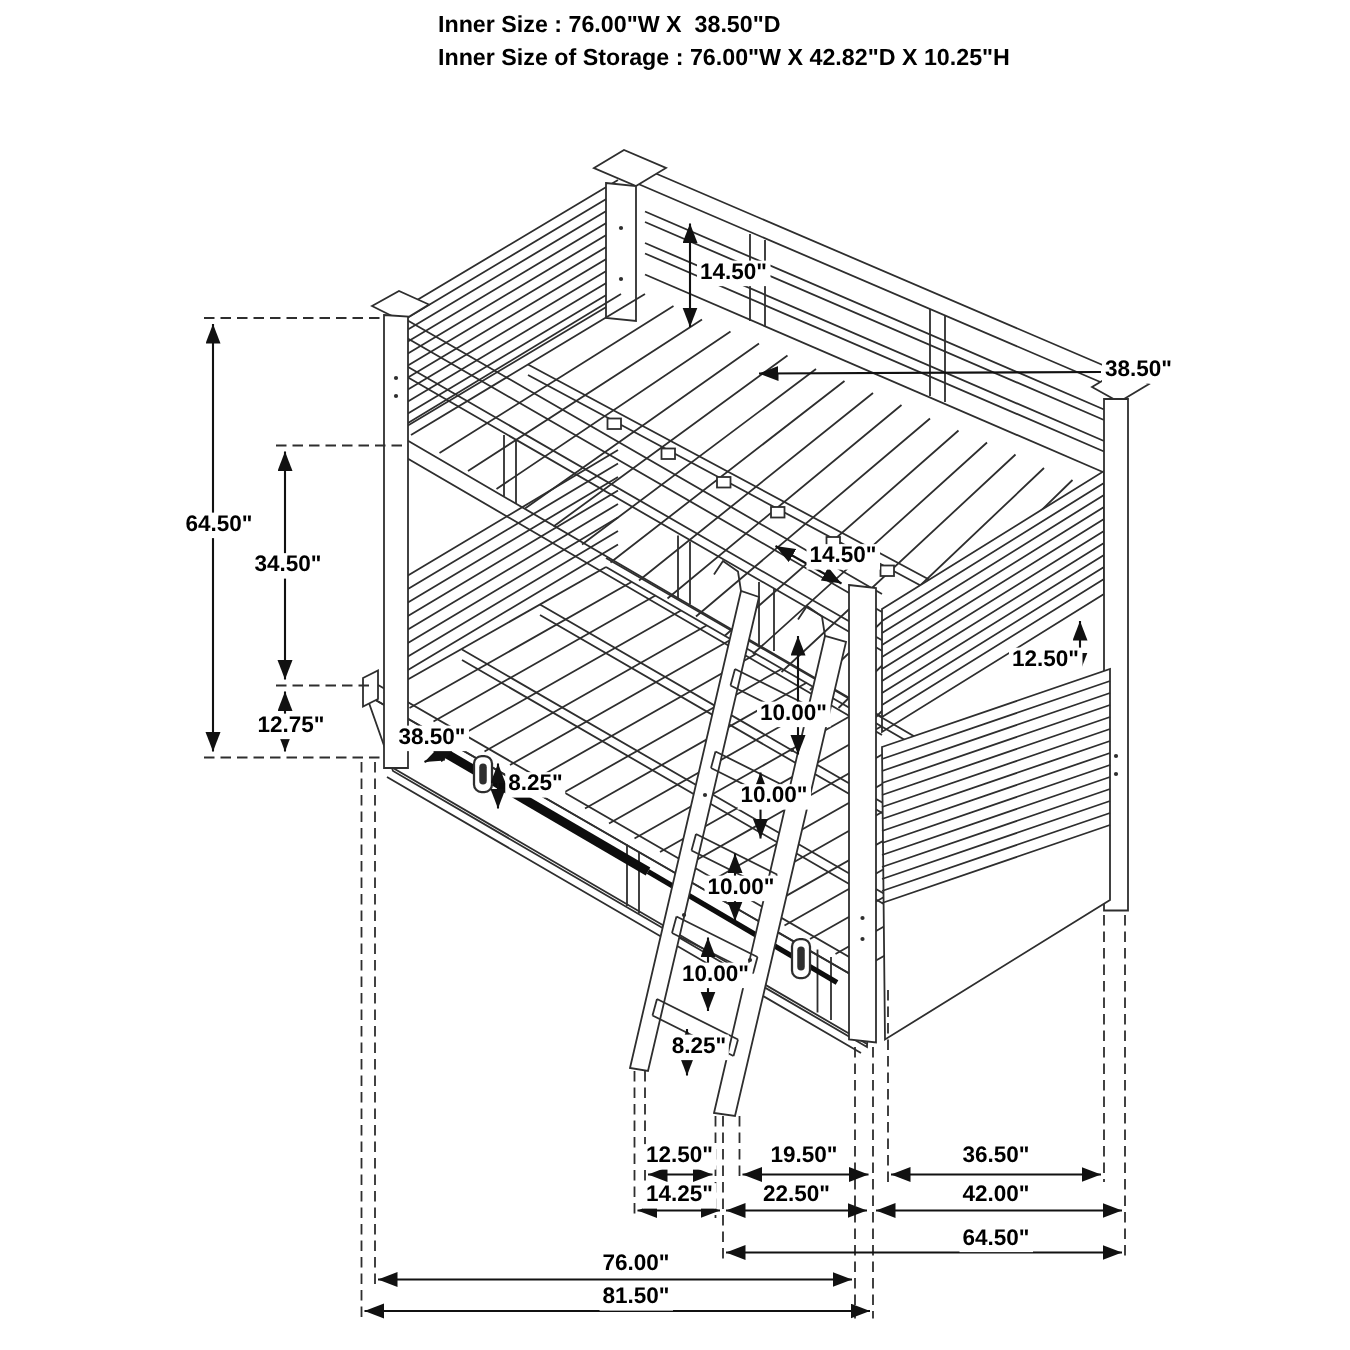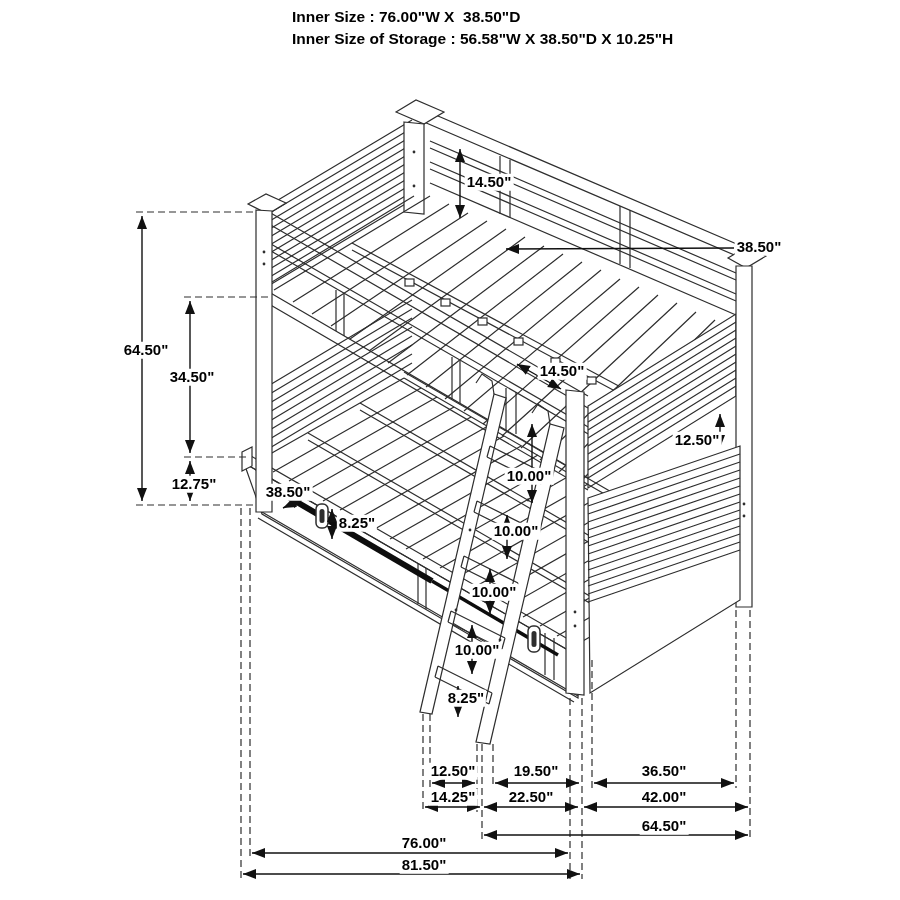--- a/index.html
+++ b/index.html
@@ -191,21 +191,21 @@
     <line x1="425" y1="807" x2="480" y2="807" marker-start="url(#ah)" marker-end="url(#ah)"></line>
     <line x1="484" y1="807" x2="578" y2="807" marker-start="url(#ah)" marker-end="url(#ah)"></line>
     <line x1="584" y1="807" x2="748" y2="807" marker-start="url(#ah)" marker-end="url(#ah)"></line>
     <line x1="484" y1="835" x2="748" y2="835" marker-start="url(#ah)" marker-end="url(#ah)"></line>
     <line x1="252" y1="853" x2="568" y2="853" marker-start="url(#ah)" marker-end="url(#ah)"></line>
     <line x1="243" y1="874" x2="580" y2="874" marker-start="url(#ah)" marker-end="url(#ah)"></line>
   </g>
 </svg>
 
 <div class="hdr" style="left:292px;top:8px">Inner Size : 76.00"W X  38.50"D</div>
-<div class="hdr" style="left:292px;top:30px">Inner Size of Storage : 56.58"W X 38.50"D X 10.25"H</div>
+<div class="hdr" style="left:292px;top:30px">Inner Size of Storage : 76.00"W X 42.82"D X 10.25"H</div>
 
 <div class="lbl" style="left:489px;top:182px">14.50"</div>
 <div class="lbl" style="left:759px;top:247px">38.50"</div>
 <div class="lbl" style="left:146px;top:350px">64.50"</div>
 <div class="lbl" style="left:192px;top:377px">34.50"</div>
 <div class="lbl" style="left:194px;top:484px">12.75"</div>
 <div class="lbl" style="left:562px;top:371px">14.50"</div>
 <div class="lbl" style="left:697px;top:440px">12.50"</div>
 <div class="lbl" style="left:288px;top:492px">38.50"</div>
 <div class="lbl" style="left:357px;top:523px">8.25"</div>

